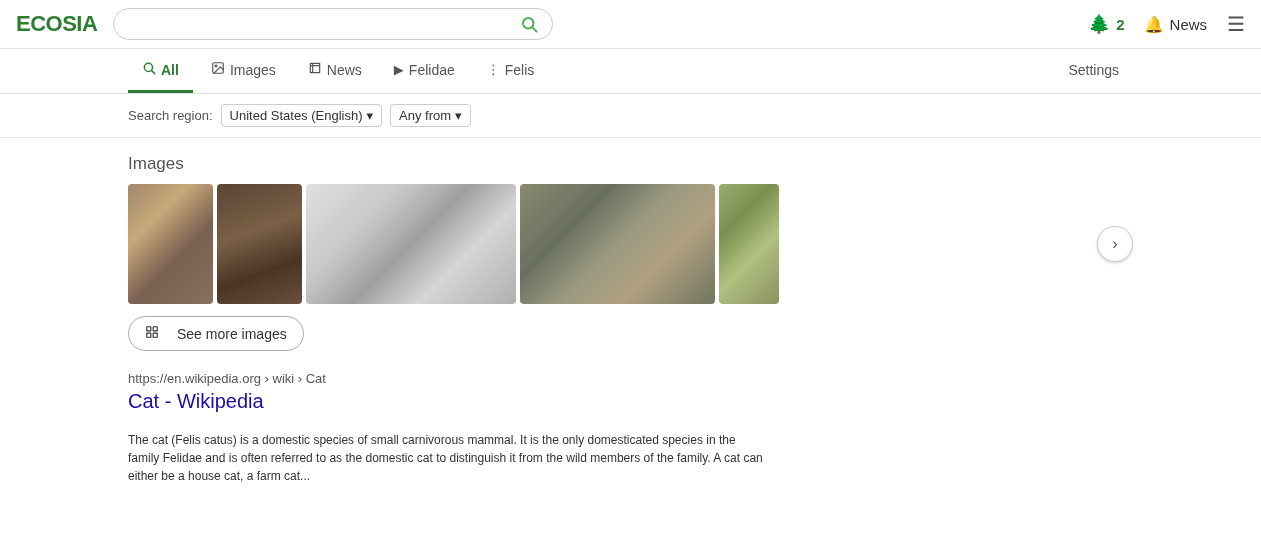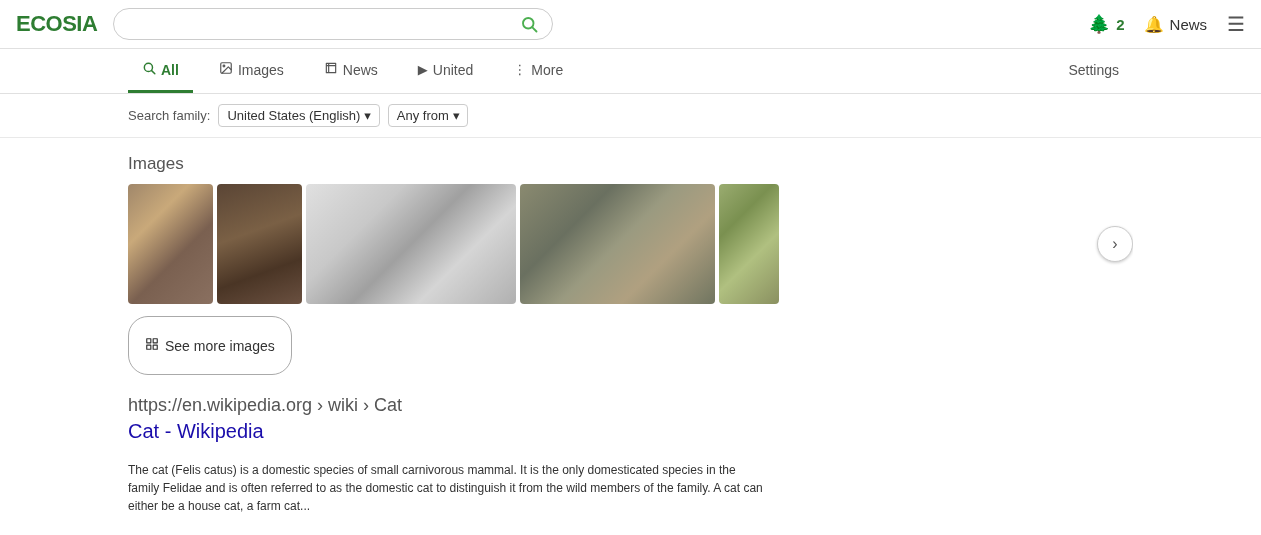--- a/index.html
+++ b/index.html
@@ -77,21 +77,21 @@
       background: none;
       border: none;
     }
 
     
     .nav-tabs {
       display: flex;
       align-items: center;
       padding: 0 128px;
       border-bottom: 1px solid #e0e0e0;
-      gap: 12px;
+      gap: 4px;
     }
     .nav-tab {
       display: flex;
       align-items: center;
       gap: 5px;
       padding: 12px 14px;
       font-size: 14px;
       color: #555;
       cursor: pointer;
       border-bottom: 3px solid transparent;
@@ -210,34 +210,34 @@
       position: absolute;
       right: 0;
       top: 50%;
       transform: translateY(-50%);
     }
 
     
     .see-more-btn {
       display: inline-flex;
       align-items: center;
-      gap: 6px;
+      gap: 18px;
       margin-top: 12px;
-      padding: 20px 16px;
+      padding: 8px 16px;
       border: 1px solid #aaa;
       border-radius: 20px;
       background: #fff;
       cursor: pointer;
       font-size: 14px;
       color: #333;
     }
 
     
     .result-url {
-      font-size: 18px;
+      font-size: 13px;
       color: #555;
       margin-bottom: 4px;
       margin-top: 20px;
     }
     .result-title {
       font-size: 20px;
       color: #1a0dab;
       cursor: pointer;
       margin-bottom: 18px;
     }
@@ -300,33 +300,33 @@
   <div class="nav-tab">
     <span class="nav-tab-icon">
       <svg width="14" height="14" viewBox="0 0 24 24" fill="none" stroke="currentColor" stroke-width="2" stroke-linecap="round" stroke-linejoin="round">
         <path d="M4 4h16v16H4z M4 8h16 M8 4v16"></path>
       </svg>
     </span>
     <span>News</span>
   </div>
   <div class="nav-tab">
     <span class="nav-tab-icon">▶</span>
-    <span>United</span>
+    <span>Felidae</span>
   </div>
   <div class="nav-tab">
     <span class="nav-tab-icon">⋮</span>
-    <span>More</span>
+    <span>Felis</span>
   </div>
   <div class="settings-tab nav-tab">
     <span>Settings</span>
   </div>
 </div>
 
 <div class="filters-row">
-  <span class="filter-label">Search family:</span>
+  <span class="filter-label">Search region:</span>
   <div class="filter-select">
     <span>United States (English)</span>
     <span>▾</span>
   </div>
   <div class="filter-select">
     <span>Any from</span>
     <span>▾</span>
   </div>
 </div>
 

